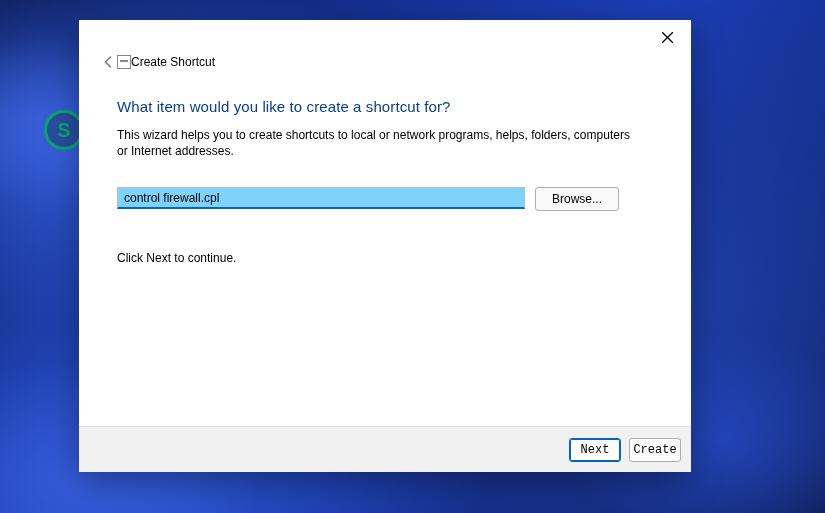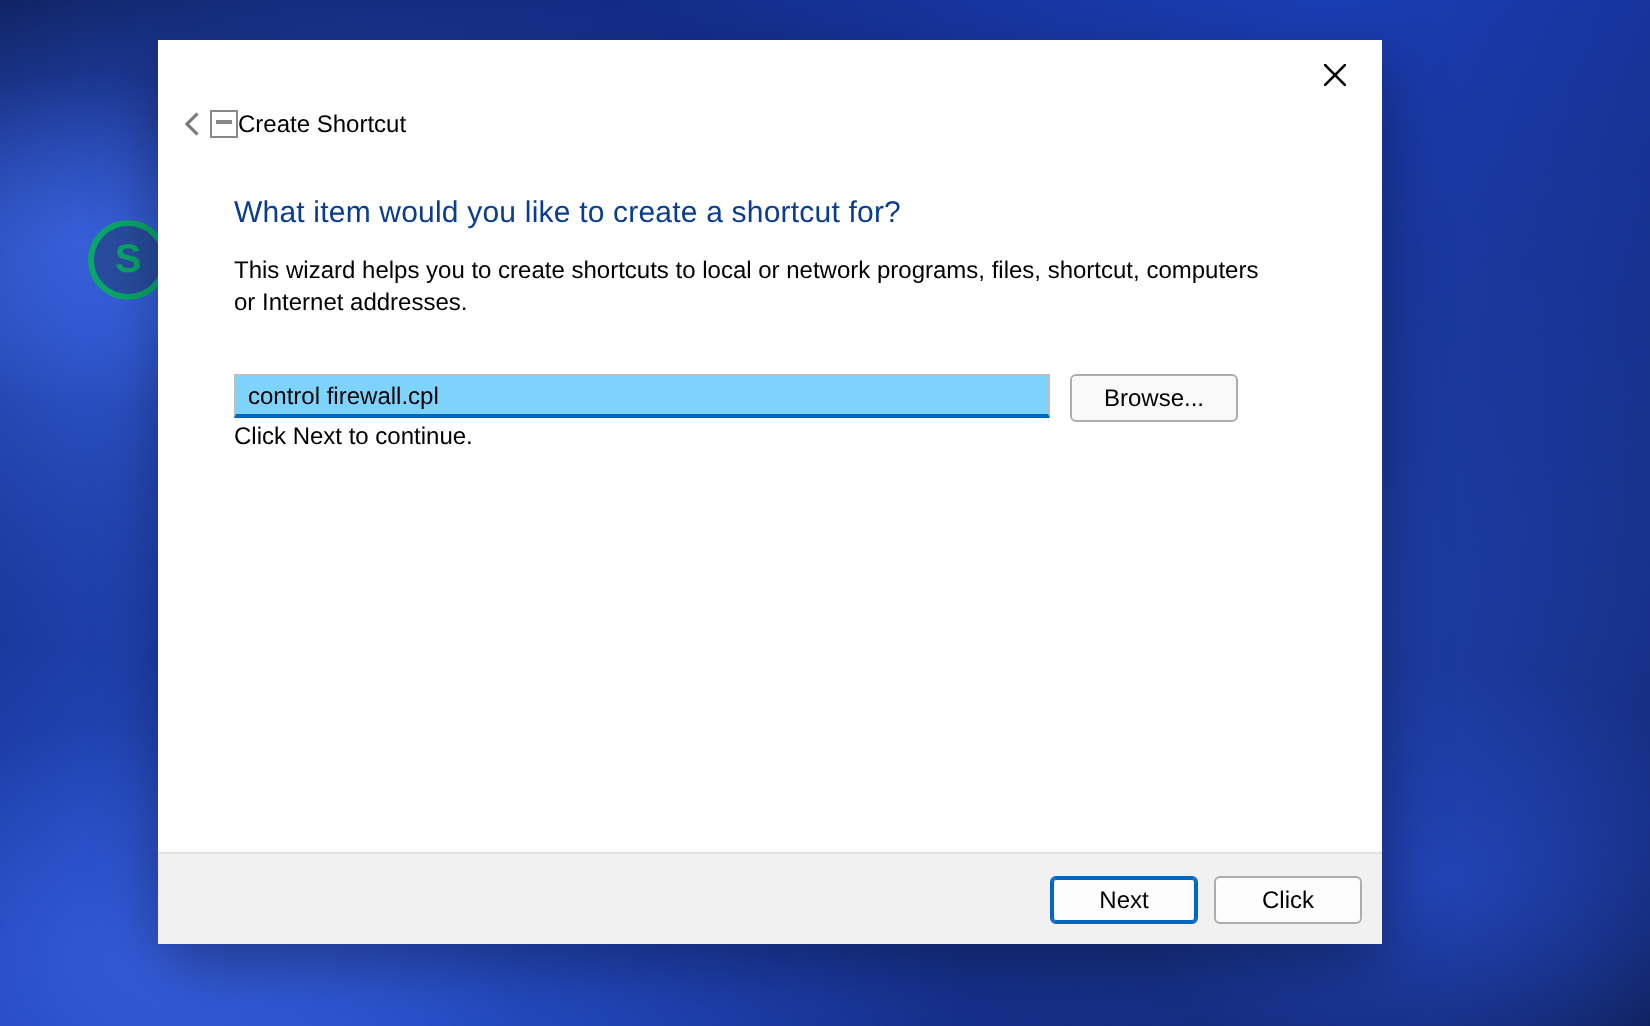--- a/index.html
+++ b/index.html
@@ -55,21 +55,21 @@
       padding:6px 8px 0 0;
     }
     .close-btn{
       width:32px;height:22px;
       display:flex;align-items:center;justify-content:center;
       cursor:pointer;
     }
     .close-btn svg{width:11px;height:11px;}
     .header-row{
       display:flex;align-items:center;
-      padding:6px 8px 8px 8px;
+      padding:6px 8px 8px 20px;
     }
     .back-arrow{
       width:16px;height:16px;
       display:flex;align-items:center;justify-content:center;
       color:#555;
       margin-left:2px;
     }
     .back-arrow svg{width:14px;height:14px;}
     .mini-icon{
       width:14px;height:14px;
@@ -129,38 +129,39 @@
       width:84px;height:24px;
       border:1px solid #adadad;
       border-radius:3px;
       background:#f9f9f9;
       font-size:12px;
       font-family:inherit;
       cursor:pointer;
     }
     .hint{
       font-size:12px;
+      margin-top:40px;
     }
     .footer{
       height:46px;
       background:#f1f1f1;
       border-top:1px solid #e2e2e2;
       display:flex;
       align-items:center;
       justify-content:flex-end;
       gap:8px;
       padding-right:10px;
     }
     .footer-btn{
-      width:74px;height:24px;
+      width:52px;height:24px;
       border:1px solid #adadad;
       border-radius:3px;
       background:#fdfdfd;
       font-size:12px;
-      font-family:Liberation Sans, sans-serif;
+      font-family:Liberation Mono, monospace;
       cursor:pointer;
     }
     .footer-btn.primary{
       border-color:#0067c0;
       box-shadow:inset 0 0 0 1px #0067c0;
     }
   </style>
 </head>
 <body>
 
@@ -183,26 +184,26 @@
       <svg viewBox="0 0 16 16">
         <path d="M10 2 L4 8 L10 14" fill="none" stroke="#777" stroke-width="1.8"></path>
       </svg>
     </div>
     <div class="mini-icon"></div>
     <div class="header-title">Create Shortcut</div>
   </div>
 
   <div class="content">
     <div class="heading">What item would you like to create a shortcut for?</div>
-    <div class="desc">This wizard helps you to create shortcuts to local or network programs, files, shortcut, computers or Internet addresses.</div>
+    <div class="desc">This wizard helps you to create shortcuts to local or network programs, helps, folders, computers or Internet addresses.</div>
     <div class="field-row">
       <input type="text" class="text-input" value="control firewall.cpl" style="">
       <button class="browse-btn">Browse...</button>
     </div>
     <div class="hint">Click Next to continue.</div>
   </div>
 
   <div class="footer">
     <button class="footer-btn primary">Next</button>
-    <button class="footer-btn">Click</button>
+    <button class="footer-btn">Create</button>
   </div>
 
 </div>
 
 </body></html>

